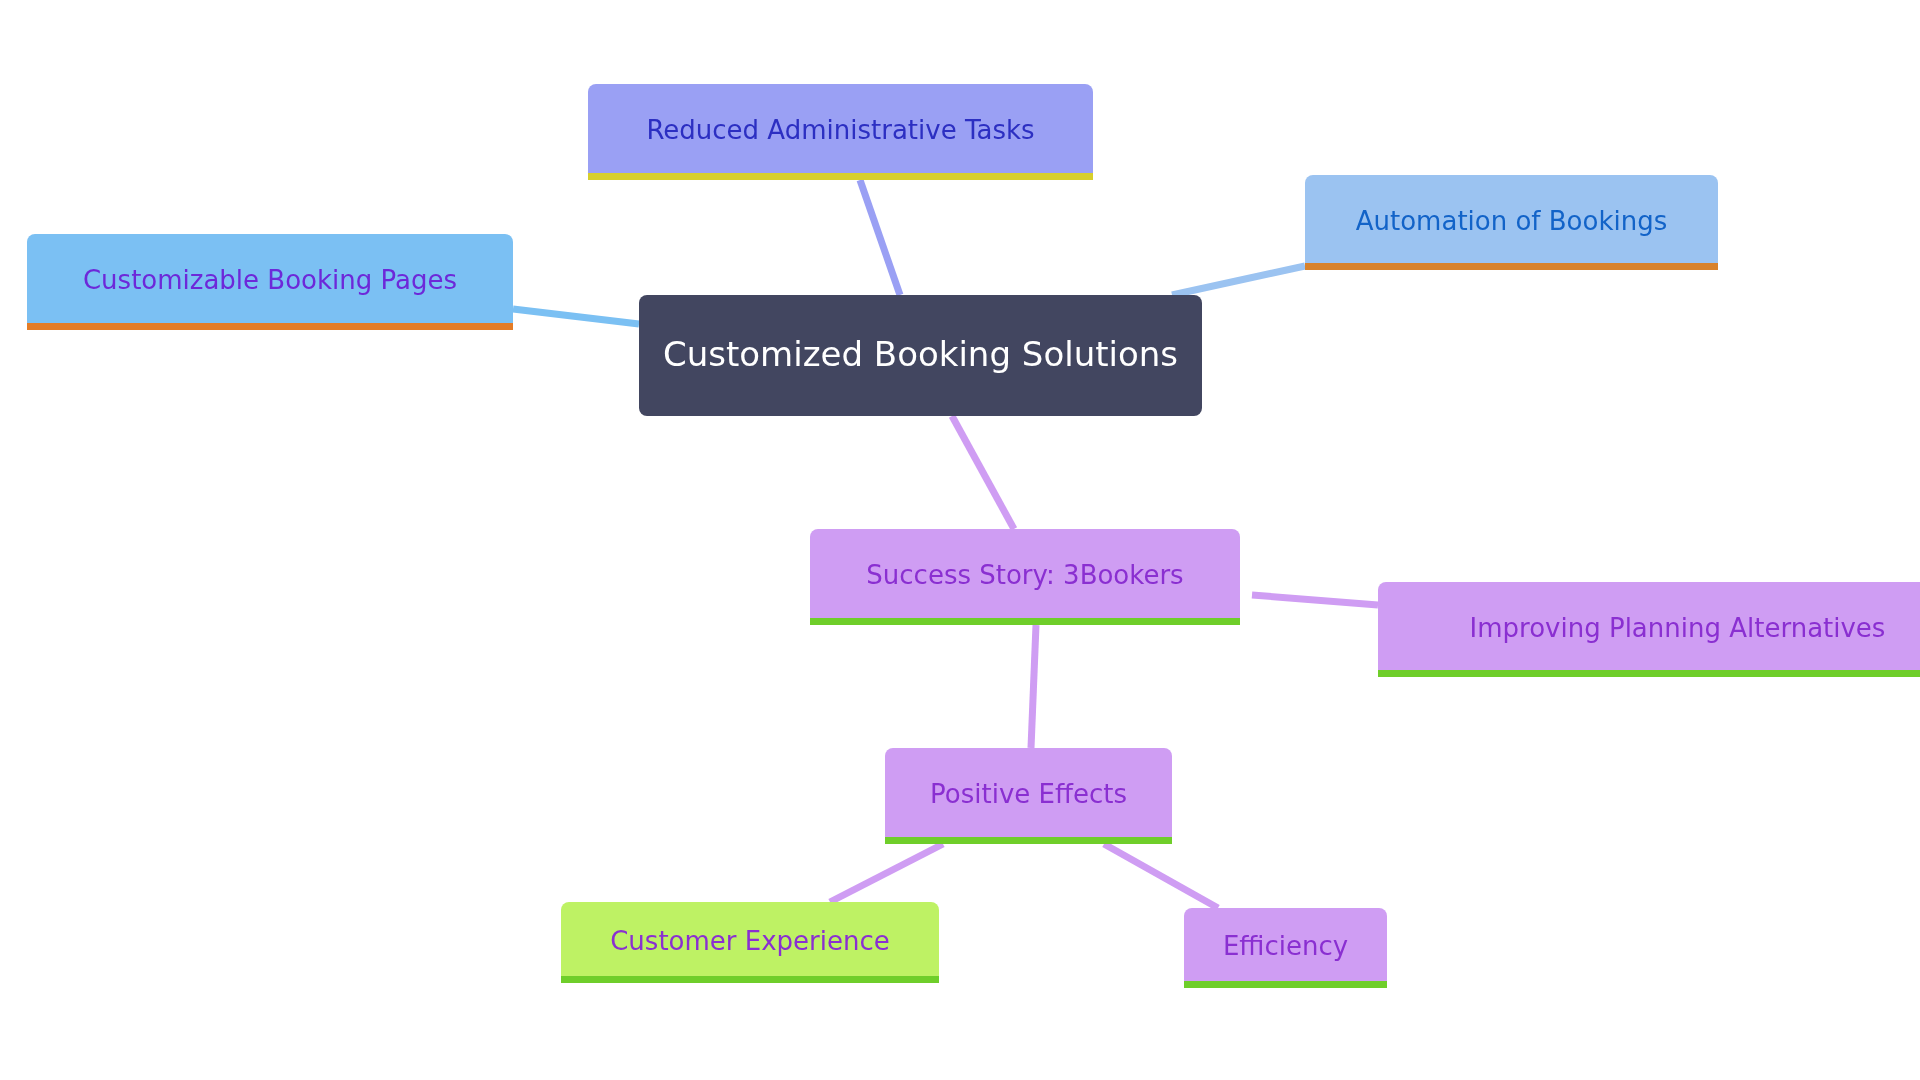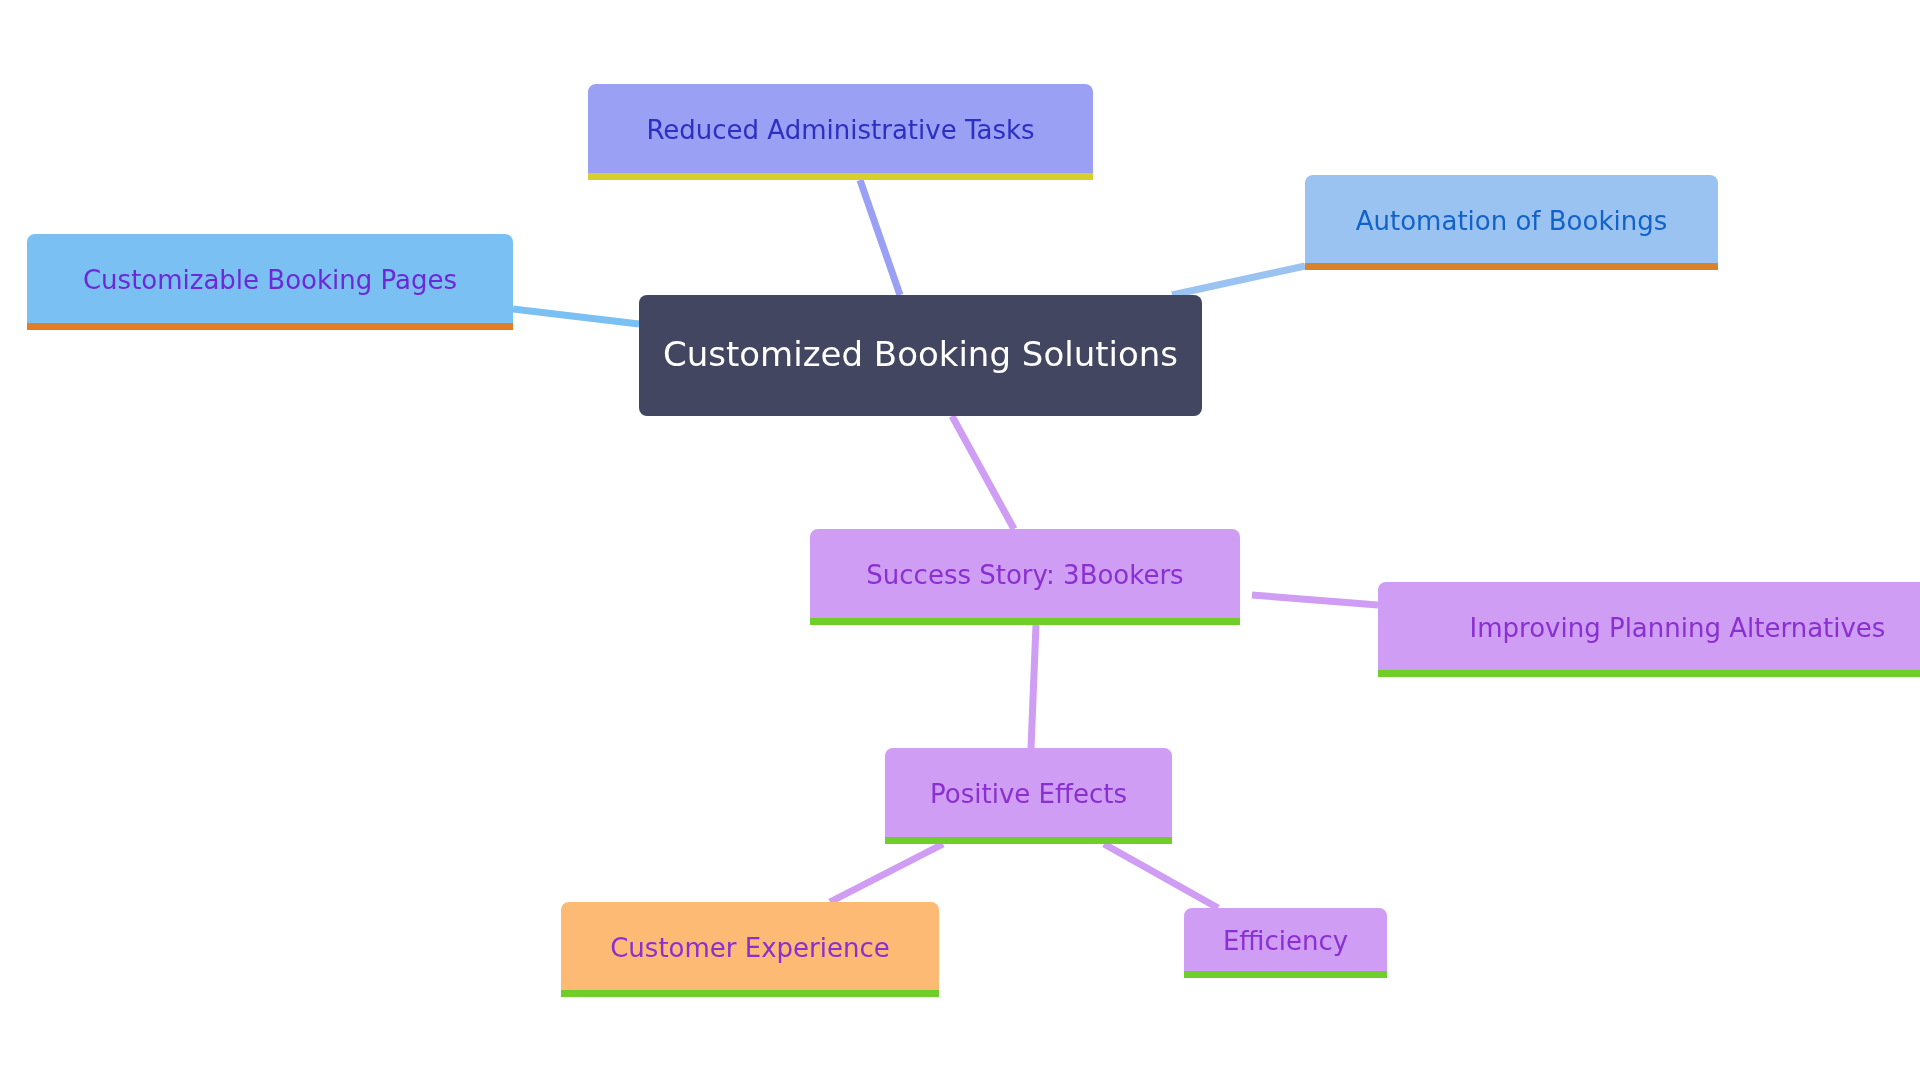--- a/index.html
+++ b/index.html
@@ -53,21 +53,21 @@
 <div class="node" id="n-improving" style="left: 1378px; top: 582px; width: 599px; height: 95px; background: rgb(207, 157, 243); color: rgb(138, 47, 209);">
   <span class="lbl">Improving Planning Alternatives</span>
   <div class="bar" style="background: rgb(111, 206, 42);"></div>
 </div>
 
 <div class="node" id="n-positive" style="left: 885px; top: 748px; width: 287px; height: 96px; background: rgb(207, 157, 243); color: rgb(138, 47, 209);">
   <span class="lbl">Positive Effects</span>
   <div class="bar" style="background: rgb(111, 206, 42);"></div>
 </div>
 
-<div class="node" id="n-customer" style="left: 561px; top: 902px; width: 378px; height: 95px; background: #fdba74; color: rgb(138, 47, 209);">
+<div class="node" id="n-customer" style="left: 561px; top: 902px; width: 378px; height: 81px; background: #bef264; color: rgb(138, 47, 209);">
   <span class="lbl">Customer Experience</span>
   <div class="bar" style="background: rgb(111, 206, 42);"></div>
 </div>
 
-<div class="node" id="n-efficiency" style="left: 1184px; top: 908px; width: 203px; height: 70px; background: rgb(207, 157, 243); color: rgb(138, 47, 209); text-align: right;">
+<div class="node" id="n-efficiency" style="left: 1184px; top: 908px; width: 203px; height: 80px; background: rgb(207, 157, 243); color: rgb(138, 47, 209); text-align: right;">
   <span class="lbl">Efficiency</span>
   <div class="bar" style="background: rgb(111, 206, 42);"></div>
 </div>
 
 </body></html>

